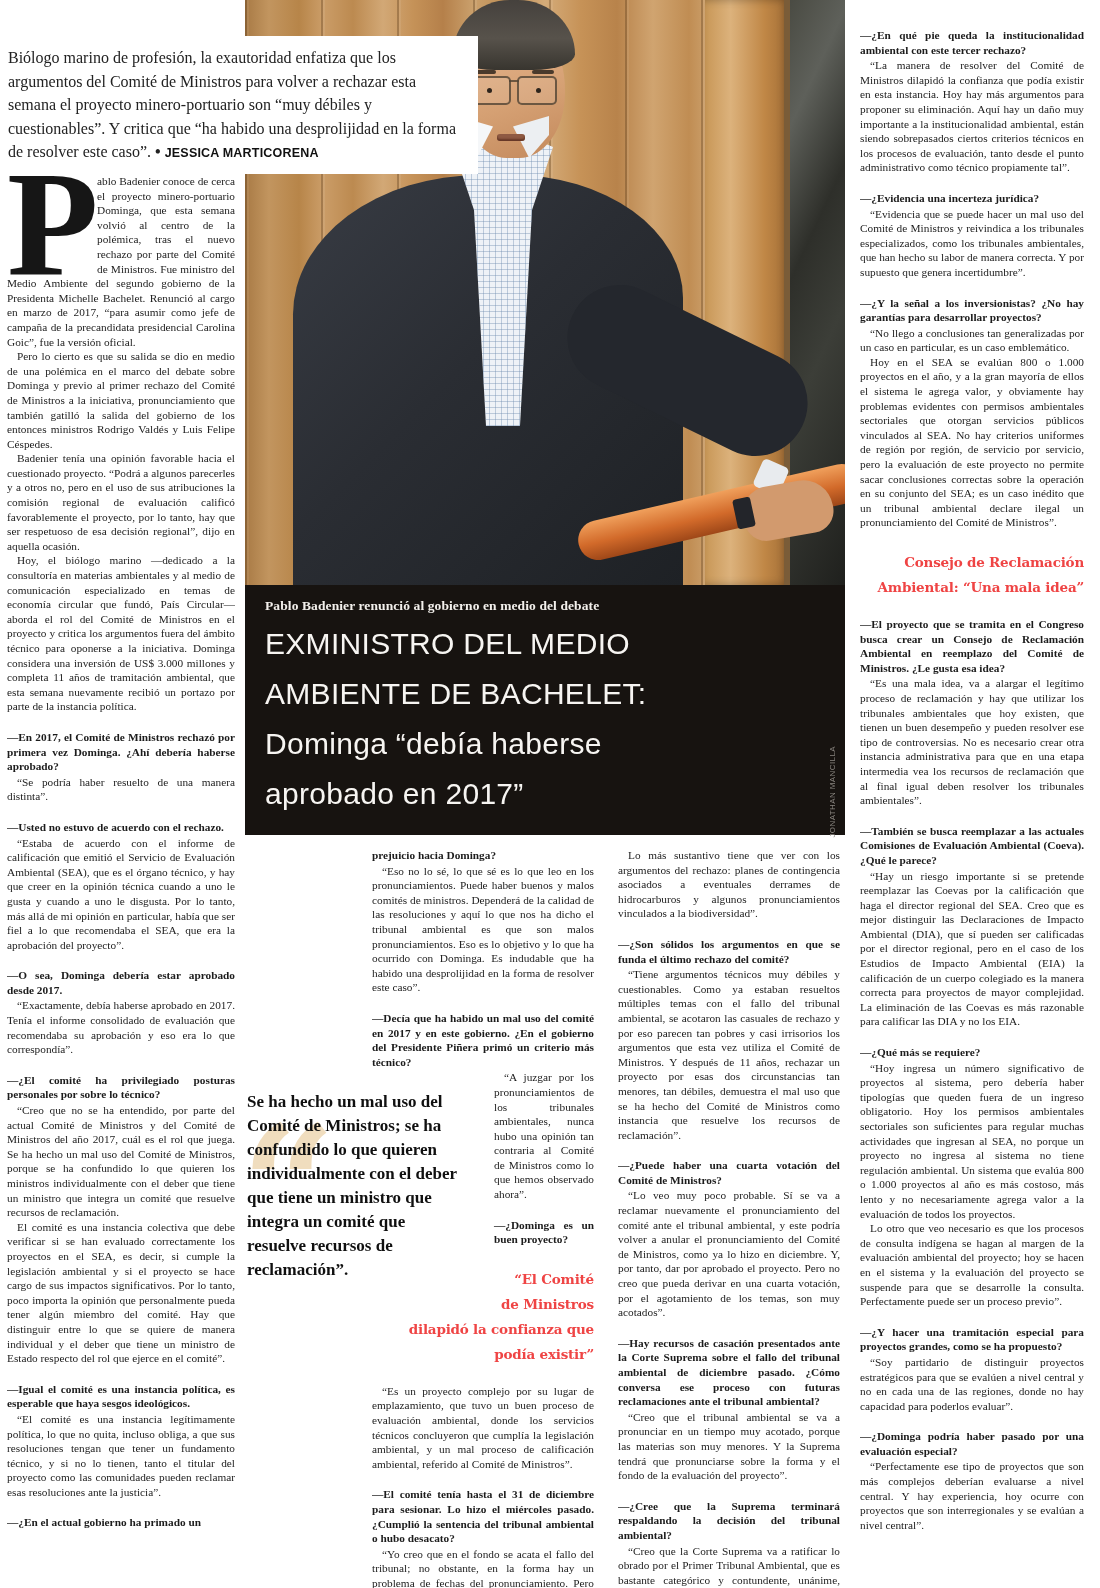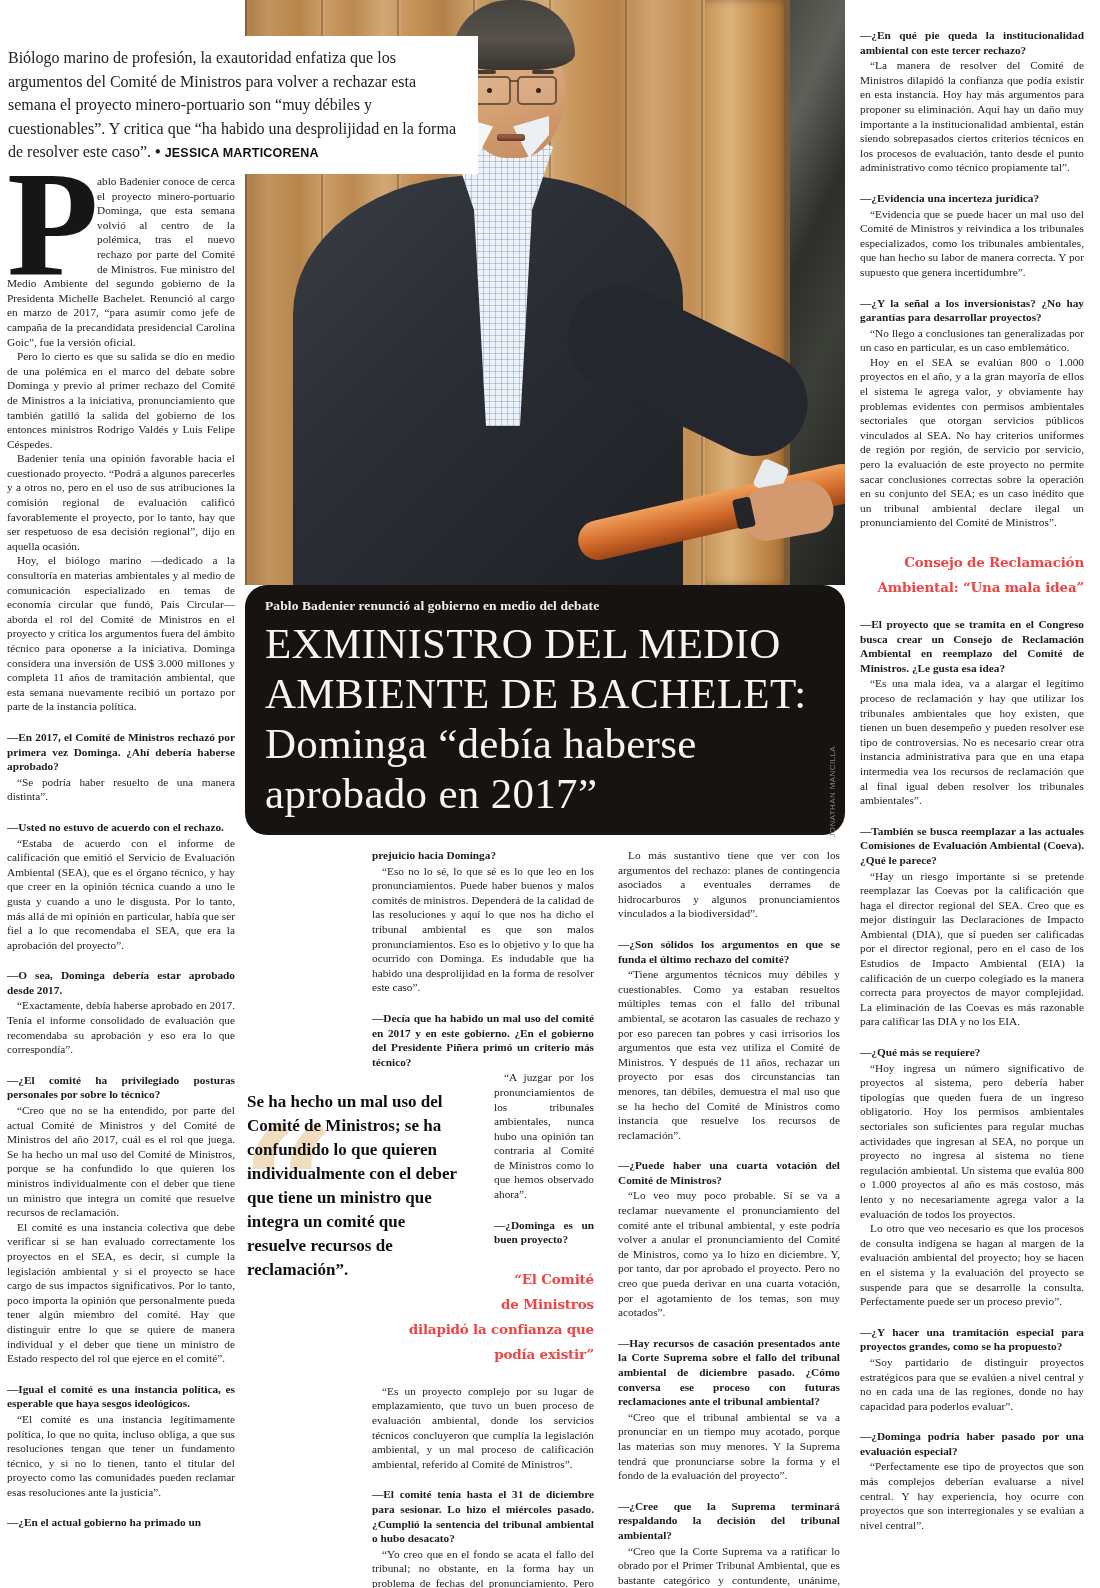--- a/index.html
+++ b/index.html
@@ -45,24 +45,24 @@
   .ph-cuff{left:512px;top:462px;width:28px;height:30px;background:#e8ebee;border-radius:5px;transform:rotate(24deg);z-index:6;}
   .ph-hand{left:498px;top:483px;width:90px;height:54px;background:#d29a6e;border-radius:26px 30px 22px 22px;transform:rotate(-10deg);z-index:6;}
   .ph-watch{left:490px;top:498px;width:18px;height:30px;background:#23252a;border-radius:3px;transform:rotate(-12deg);z-index:7;}
   
   .intro-box{position:absolute;left:0;top:36px;width:478px;height:138px;background:#ffffff;z-index:10;
     padding:10px 12px 0 8px;box-sizing:border-box;font-size:16px;line-height:23.5px;color:#222;}
   .intro-box .bullet{font-weight:bold;}
   .intro-box .byline{font-family:"Liberation Sans",sans-serif;font-weight:bold;font-size:12.5px;letter-spacing:0.2px;color:#111;}
   
   .headline-block{position:absolute;left:245px;top:585px;width:600px;height:250px;background:#171310;z-index:10;
-    box-sizing:border-box;padding:13px 18px 0 20px;border-radius:22px;}
+    box-sizing:border-box;padding:13px 18px 0 20px;}
   .kicker{font-family:"Liberation Serif",serif;font-weight:bold;font-size:13.5px;color:#f3f0ec;letter-spacing:0.1px;}
   .hl-title{margin-top:5px;}
-  .hl-line{font-family:Liberation Serif, serif;font-size:43px;line-height:50px;color:#f7f5f2;letter-spacing:0.3px;}
+  .hl-line{font-family:Liberation Sans, sans-serif;font-size:30px;line-height:50px;color:#f7f5f2;letter-spacing:0.3px;}
   .photo-credit{position:absolute;left:828px;top:746px;z-index:12;writing-mode:vertical-rl;transform:rotate(180deg);
     font-family:"Liberation Sans",sans-serif;font-size:8px;color:#8a8680;letter-spacing:0.4px;}
   
   .col{position:absolute;font-size:11.3px;line-height:14.6px;text-align:justify;overflow:hidden;}
   .col-left{left:7px;top:174px;width:228px;height:1414px;}
   .col-middle{left:372px;top:848px;width:222px;height:740px;}
   .col-center{left:618px;top:848px;width:222px;height:740px;}
   .col-right{left:860px;top:28px;width:224px;height:1560px;}
   .blk{margin:0;}
   .blk-para,.blk-answer{text-indent:10px;}

